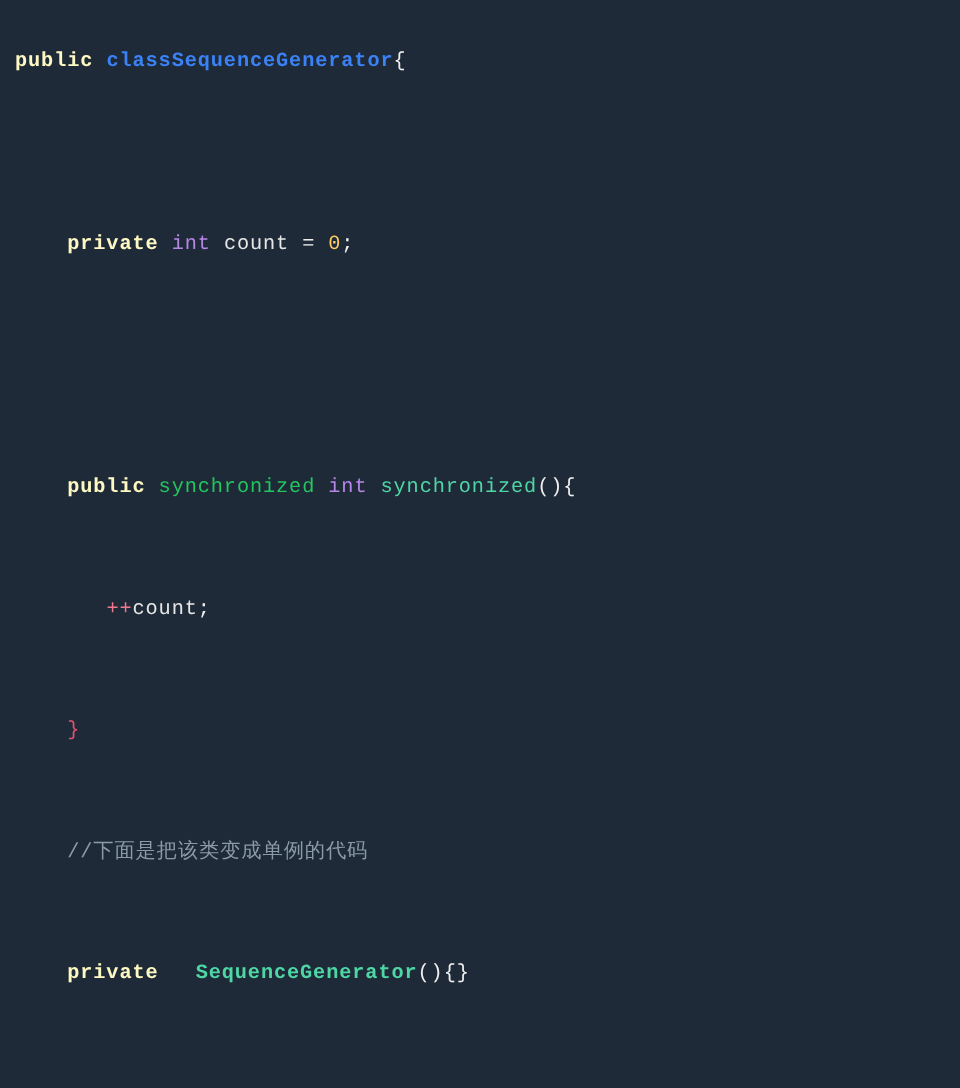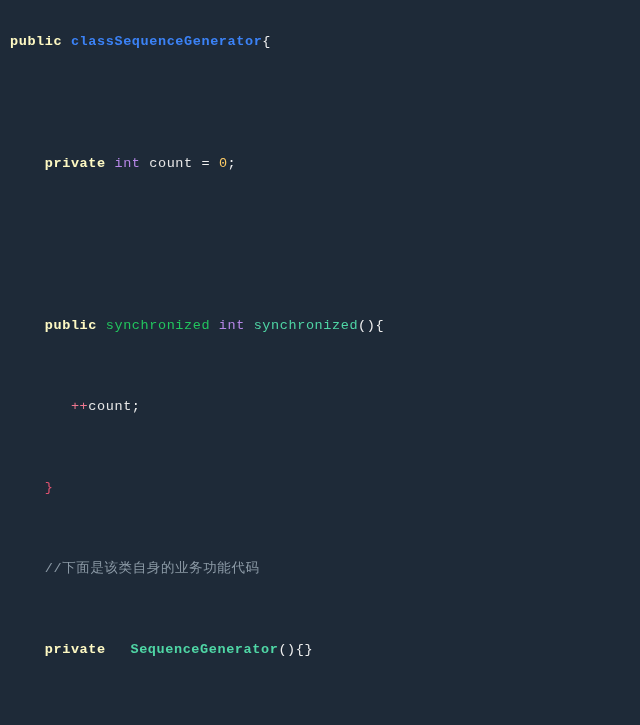--- a/index.html
+++ b/index.html
@@ -48,21 +48,21 @@
 <span class="line">    <span class="kw">private</span> <span class="type-prim">int</span> <span class="ident bold">count</span> <span class="op">=</span> <span class="num">0</span><span class="op">;</span></span>
 <span class="line"></span>
 <span class="line"></span>
 <span class="line"></span>
 <span class="line">    <span class="kw">public</span> <span class="kw-mod bold">synchronized</span> <span class="type-prim">int</span> <span class="method bold">synchronized</span><span class="op">(</span><span class="op">)</span><span class="brace-w">{</span></span>
 <span class="line"></span>
 <span class="line">       <span class="kw-lt bold">++</span><span class="ident bold">count</span><span class="op">;</span></span>
 <span class="line"></span>
 <span class="line">    <span class="brace-red">}</span></span>
 <span class="line"></span>
-<span class="line">    <span class="comment">//下面是该类自身的业务功能代码</span></span>
+<span class="line">    <span class="comment">//下面是把该类变成单例的代码</span></span>
 <span class="line"></span>
 <span class="line">    <span class="kw">private</span> <span class="ctor">SequenceGenerator</span><span class="op">(</span><span class="op">)</span><span class="brace-w">{</span><span class="brace-w">}</span></span>
 <span class="line"></span>
 
 
 
 
 
 
 

